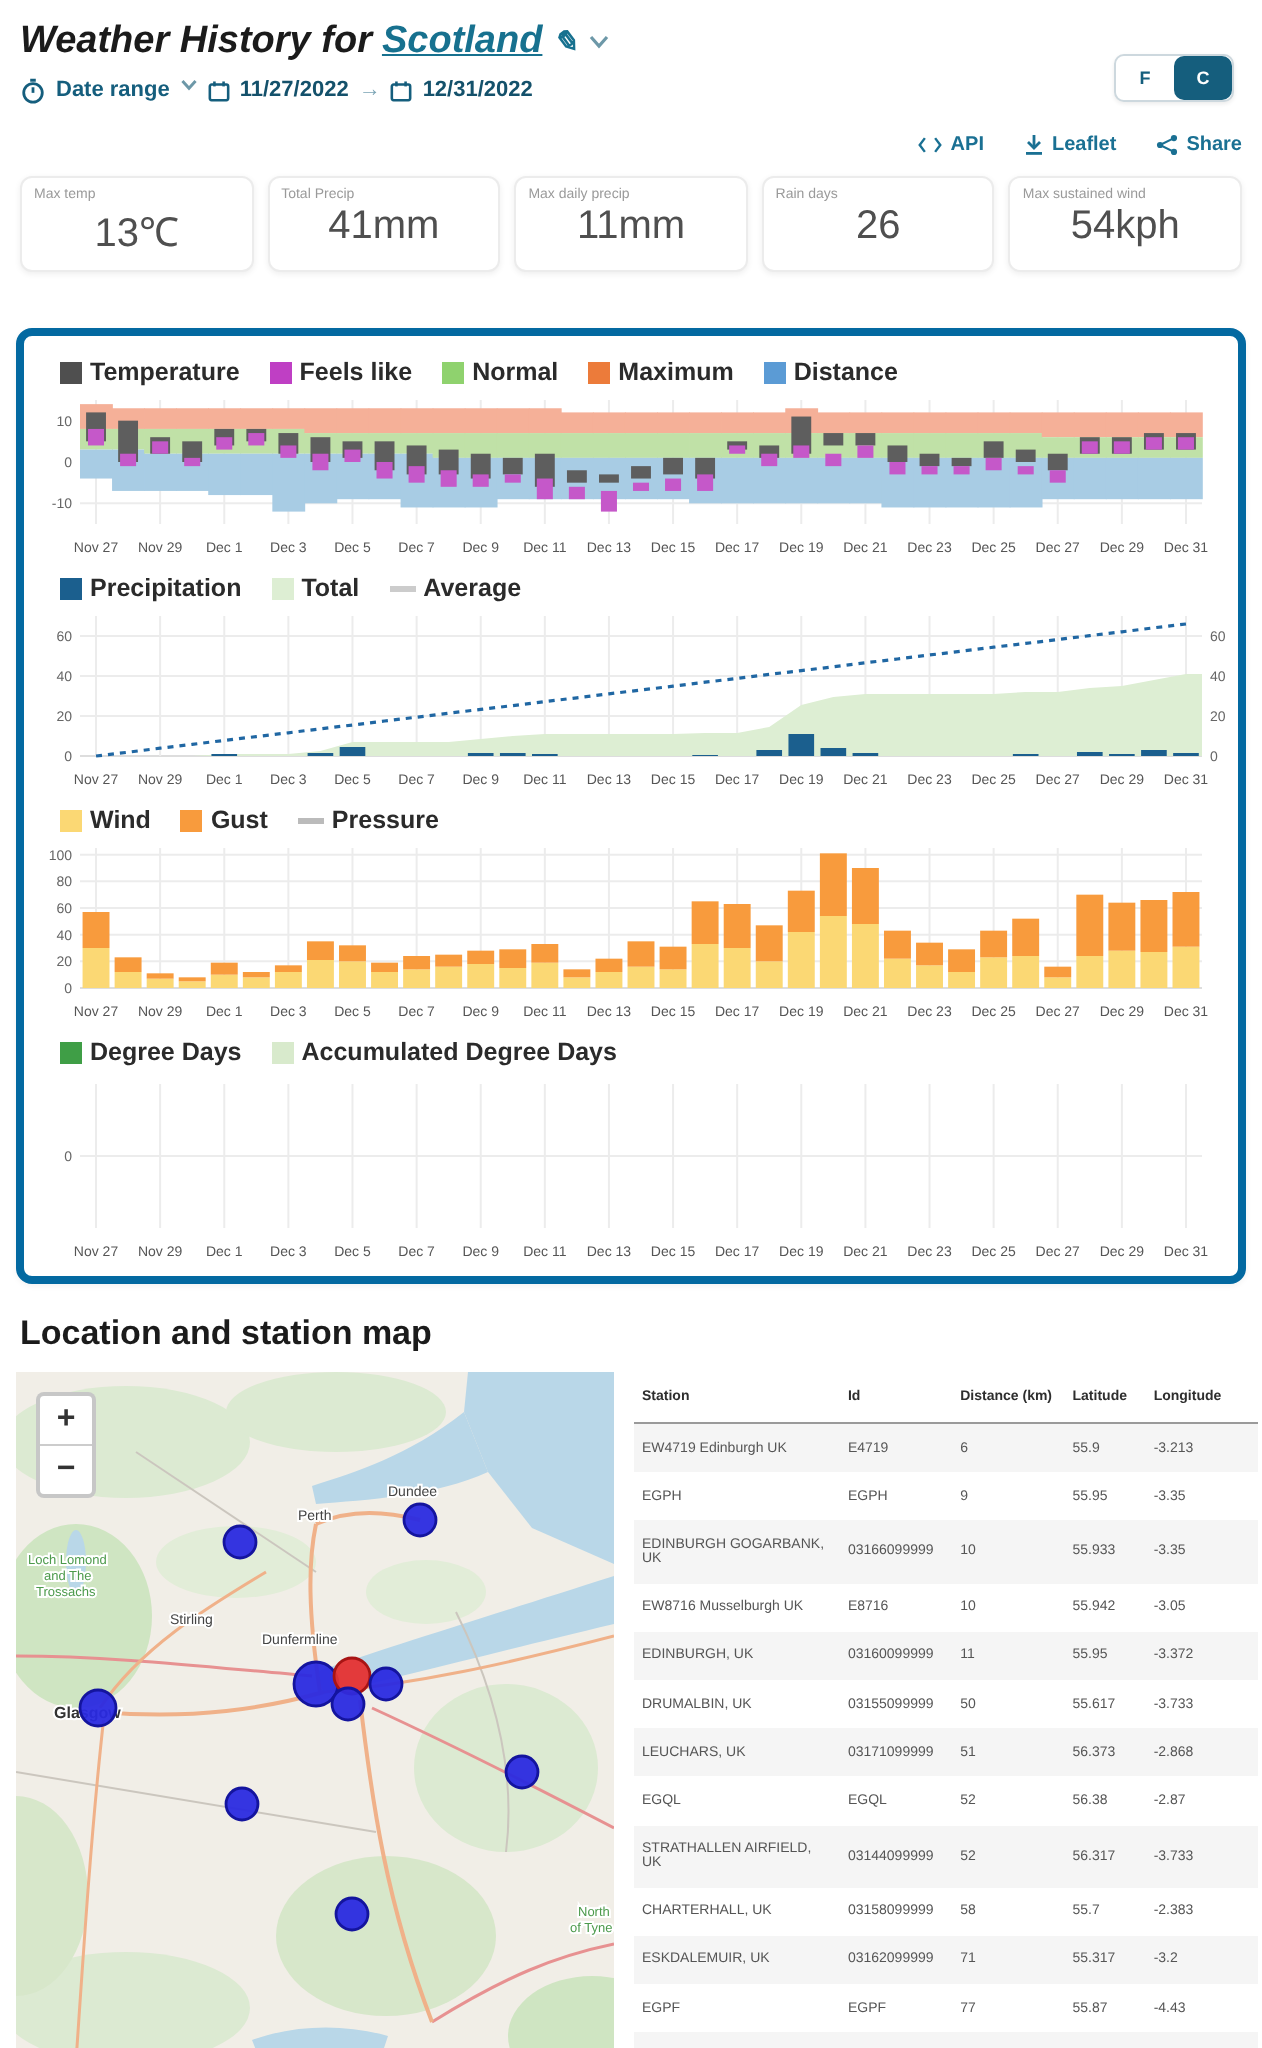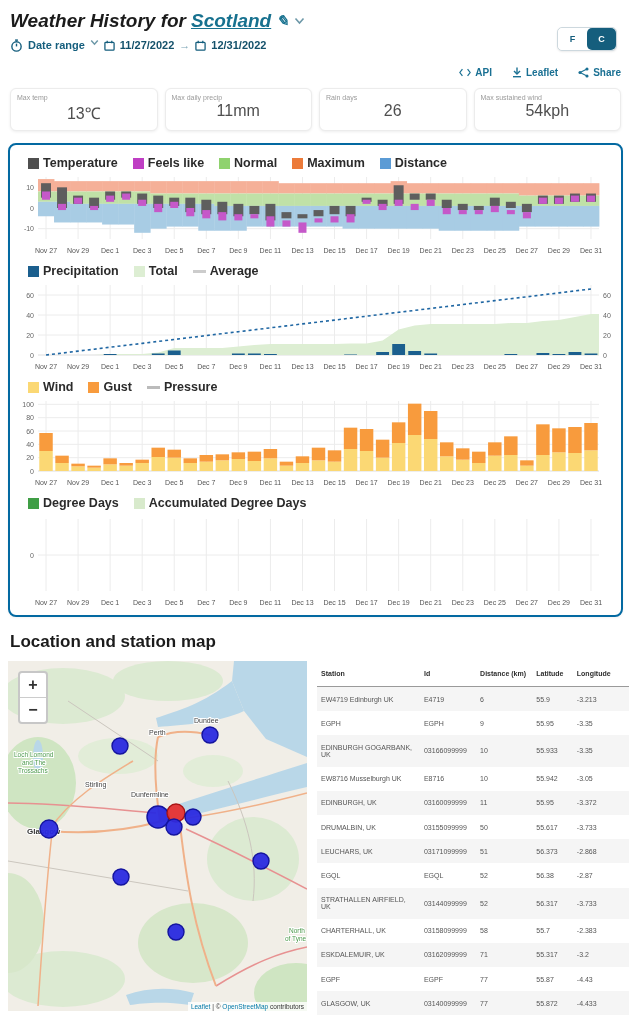--- a/index.html
+++ b/index.html
@@ -18,23 +18,23 @@
   .date-row{display:flex;gap:5px;margin-top:7px;color:#155e7d;font-weight:bold;font-size:11px;}
   .date-row .date{color:#14516b;}
   .date-row .arrow{color:#7ba4b5;font-weight:normal;}
   .actions-row{display:flex;justify-content:flex-end;gap:20px;margin-top:15px;font-size:10px;font-weight:bold;}
   .actions-row a{display:flex;gap:4px;align-items:center;cursor:pointer;color:#1a7093;text-decoration:none;}
   .ic{display:inline-flex;align-items:center;}
   
   .stats{display:flex;gap:7px;margin:10px 10px 0;}
   .stat{flex:1;background:#fff;border:1px solid #ececec;border-radius:6px;box-shadow:0 1px 3px rgba(0,0,0,.07);padding:5px 6px 6px;}
   .stat .lbl{font-size:7px;color:#9a9a9a;}
-  .stat .val{font-size:16px;color:#4f4f4f;text-align:center;margin-top:1px;}
+  .stat .val{font-size:20px;color:#4f4f4f;text-align:center;margin-top:1px;}
   
-  .chart-card{margin:12px 8px 0;border:2px solid #0369a1;border-radius:8px;padding:6px 2px 4px;box-shadow:0 1px 3px rgba(0,0,0,.05);background:#fff;}
+  .chart-card{margin:28px 8px 0;border:4px solid #0369a1;border-radius:8px;padding:6px 2px 4px;box-shadow:0 1px 3px rgba(0,0,0,.05);background:#fff;}
   .legend{display:flex;gap:15px;align-items:center;margin:5px 0 1px 16px;font-size:12.5px;font-weight:bold;color:#2b2b2b;}
   .legend .item{display:flex;align-items:center;gap:4px;}
   .legend .sw{width:11px;height:11px;display:inline-block;}
   .legend .sw.line{width:13px;height:3px;}
   .chart-card svg{display:block;}
   
   h2.map-title{font-size:17px;margin:15px 0 9px 10px;color:#1b1b1b;}
   .map-row{display:flex;gap:10px;margin:0 0 0 8px;}
   .map{position:relative;width:299px;height:350px;overflow:hidden;background:#f1eee7;}
   .zoomctl{position:absolute;top:10px;left:10px;width:26px;background:#fff;border:2px solid rgba(0,0,0,.22);border-radius:4px;z-index:5;}
@@ -136,20 +136,24 @@
         </span>
         <span>Share</span>
       </a>
     </div>
   </header>
 
   <div class="stats" id="stats">
       <div class="stat">
         <div class="lbl">Max temp</div>
         <div class="val">13℃</div>
+      </div>
+      <div class="stat">
+        <div class="lbl">Total Precip</div>
+        <div class="val">41mm</div>
       </div>
       <div class="stat">
         <div class="lbl">Max daily precip</div>
         <div class="val">11mm</div>
       </div>
       <div class="stat">
         <div class="lbl">Rain days</div>
         <div class="val">26</div>
       </div>
       <div class="stat">

